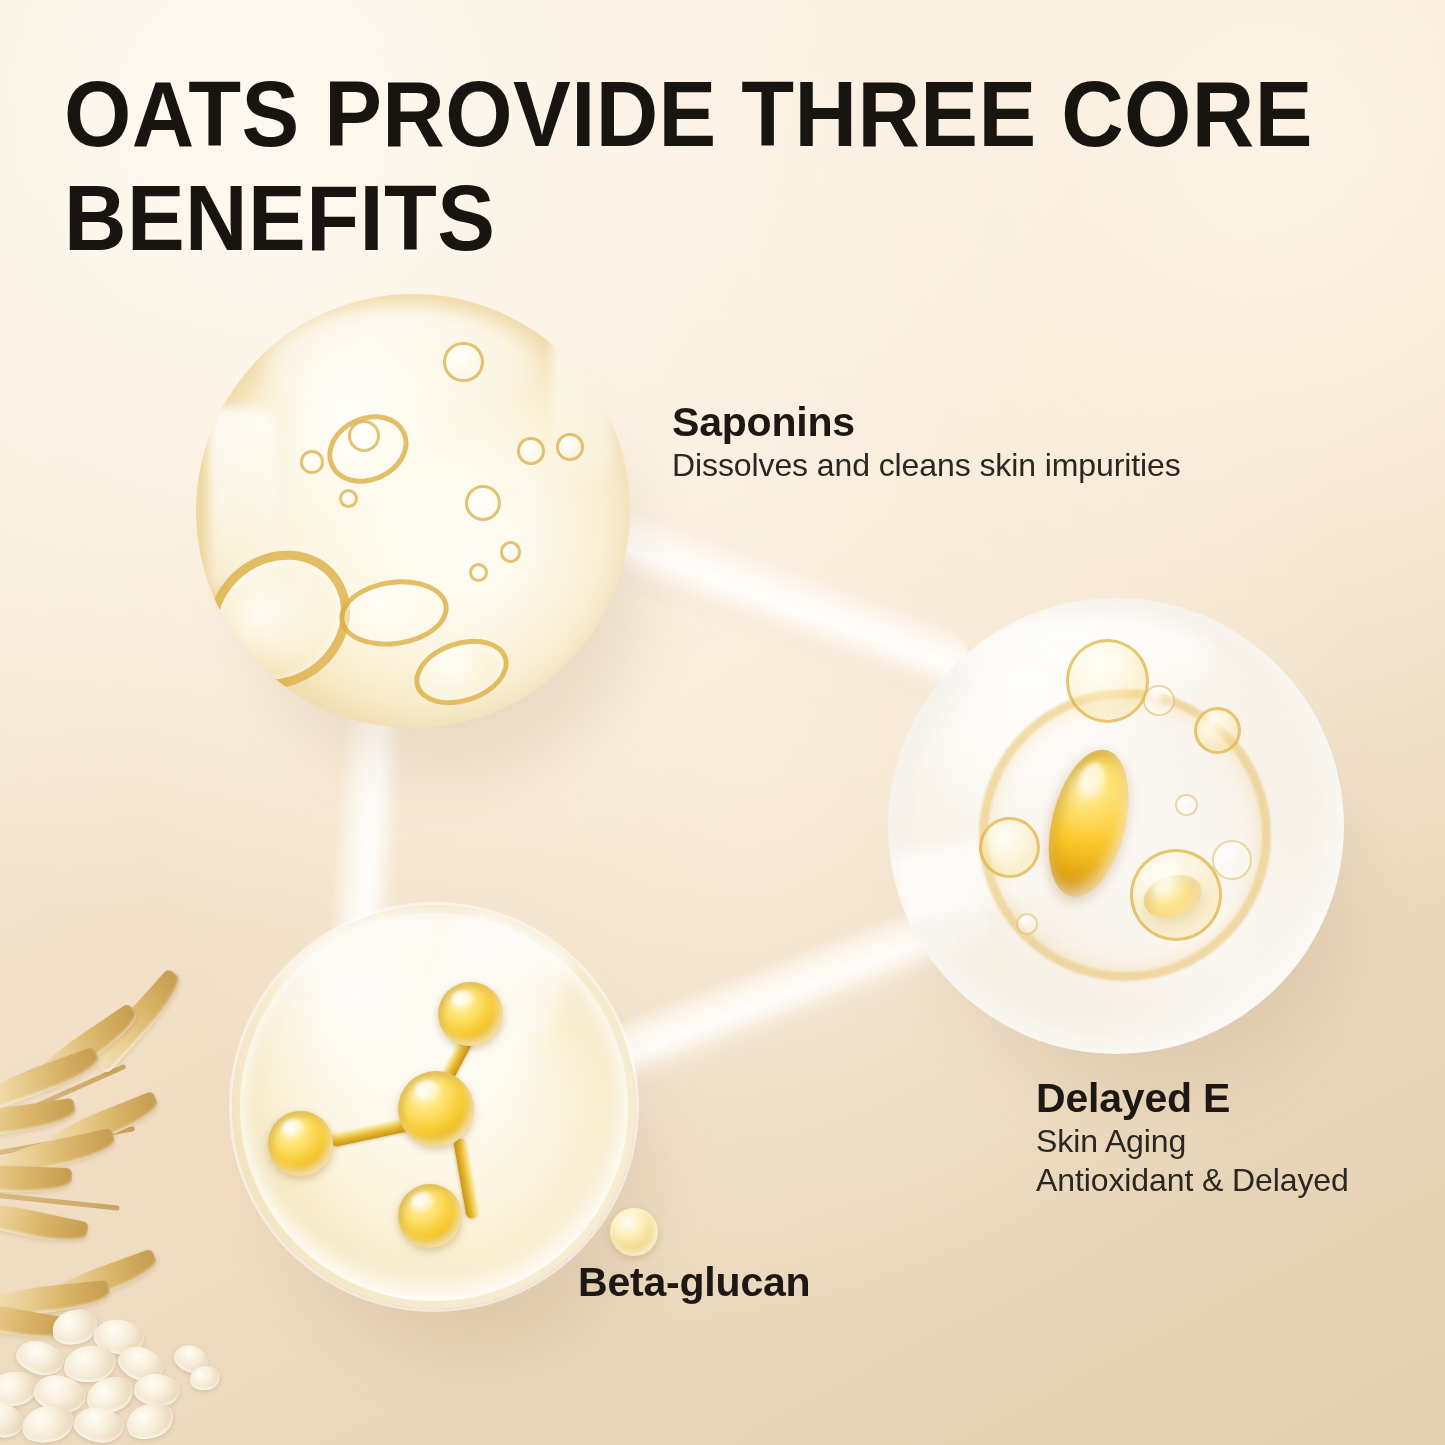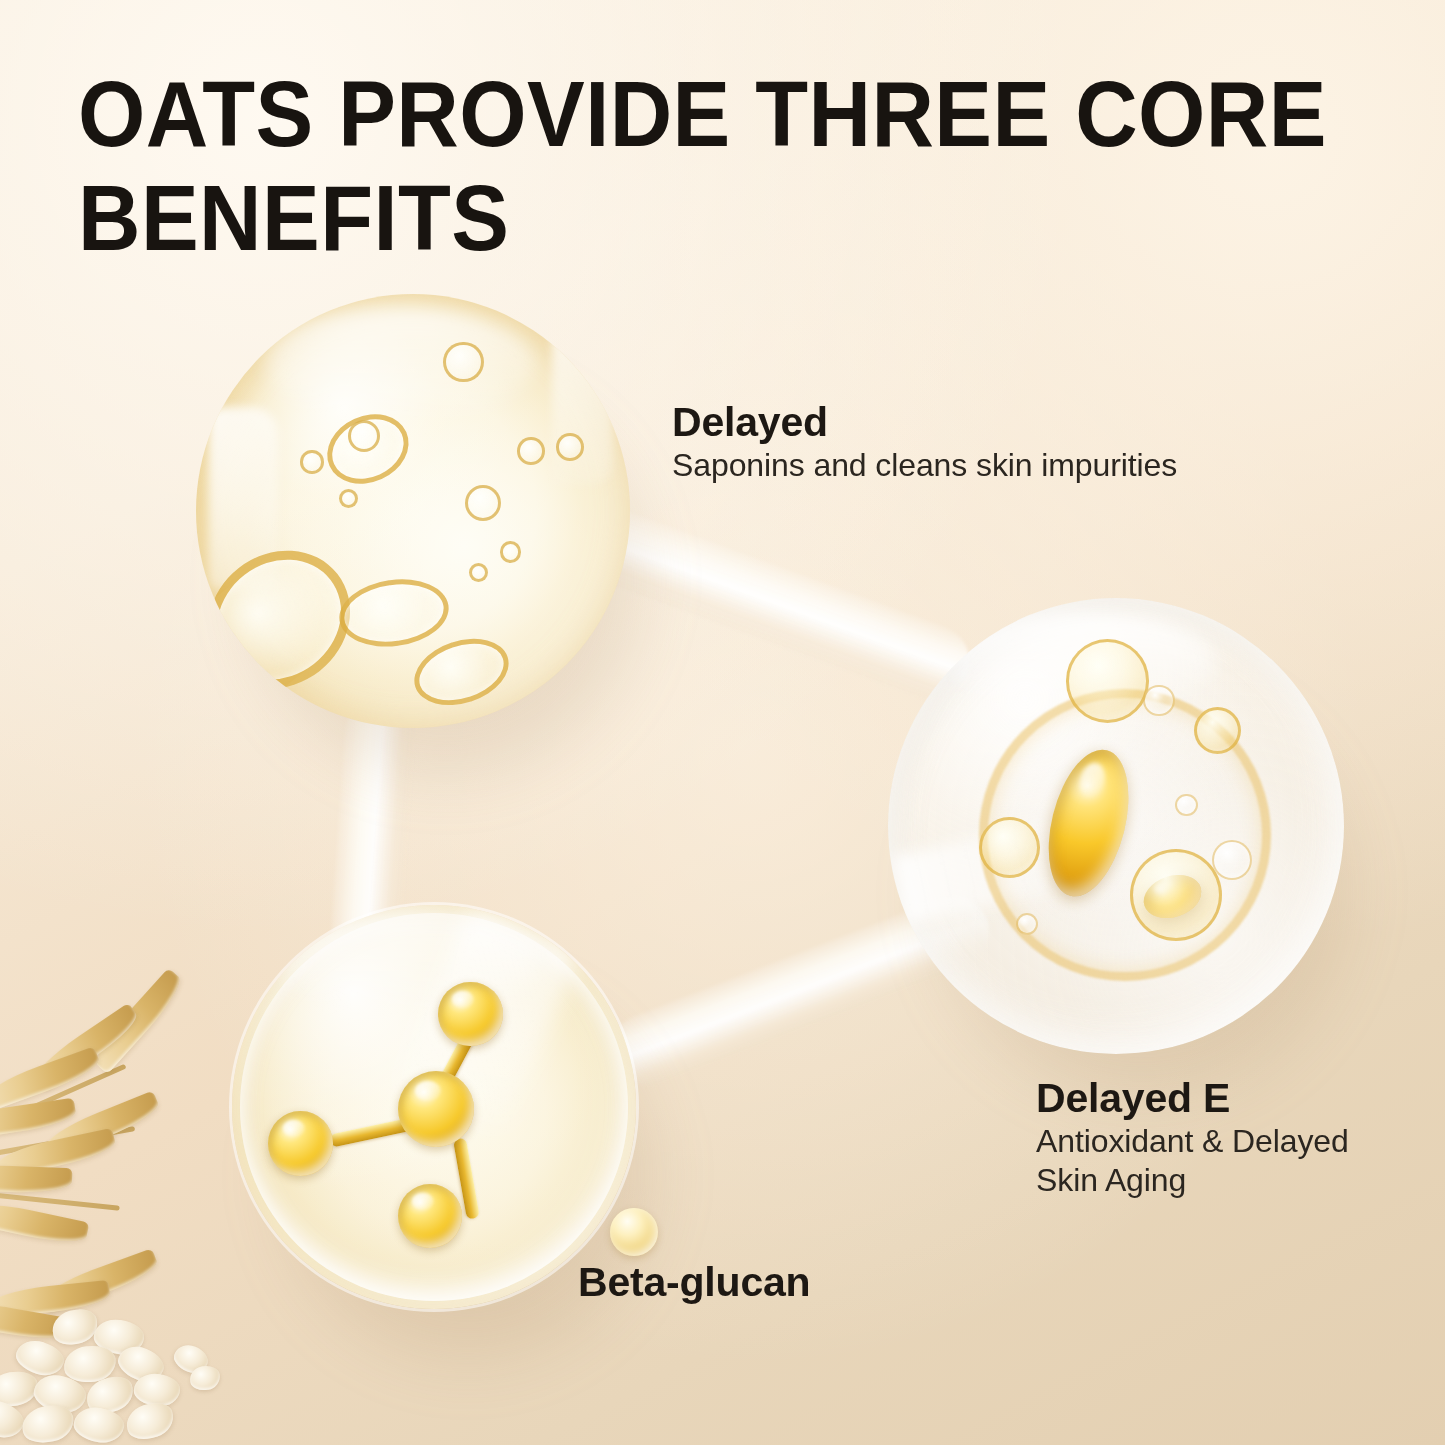--- a/index.html
+++ b/index.html
@@ -20,21 +20,21 @@
     background:
       radial-gradient(circle at 18% 8%, rgba(255,250,242,0.95) 0%, rgba(255,250,242,0.0) 46%),
       radial-gradient(circle at 88% 10%, rgba(253,244,230,0.95) 0%, rgba(253,244,230,0) 44%),
       radial-gradient(circle at 52% 52%, rgba(255,248,236,0.55) 0%, rgba(255,248,236,0) 58%),
       linear-gradient(152deg, #f7ecdb 0%, #f6e9d6 26%, #f1ddc3 55%, #e8d6ba 78%, #e3cfb1 100%);
   }
 
   
   .title-block {
     position: absolute;
-    left: 78px;
+    left: 64px;
     top: 62px;
     width: 1300px;
   }
   .title-line {
     font-weight: 700;
     font-size: 92px;
     line-height: 104px;
     letter-spacing: 0.5px;
     color: #181410;
     transform: scaleX(0.94);
@@ -433,28 +433,28 @@
     <div class="bubble-gold" style="left:67%; top:24%; width:9%; height:9%;"></div>
     <div class="bubble" style="left:56%; top:19%; width:6%; height:6%;"></div>
     <div class="bubble" style="left:71%; top:53%; width:8%; height:8%;"></div>
     <div class="bubble" style="left:28%; top:69%; width:4%; height:4%;"></div>
     <div class="bubble" style="left:63%; top:43%; width:4%; height:4%;"></div>
   </div>
 
   <div id="droplet-small"></div>
 
   <div class="label-group" id="label-saponins">
-    <div class="label-title">Delayed</div>
-    <div class="label-desc">Saponins and cleans skin impurities</div>
+    <div class="label-title">Saponins</div>
+    <div class="label-desc">Dissolves and cleans skin impurities</div>
   </div>
 
   <div class="label-group" id="label-vitamine">
     <div class="label-title">Delayed E</div>
+    <div class="label-desc">Skin Aging</div>
     <div class="label-desc">Antioxidant &amp; Delayed</div>
-    <div class="label-desc">Skin Aging</div>
   </div>
 
   <div class="label-group" id="label-betaglucan">
     <div class="label-title">Beta-glucan</div>
   </div>
 
   <div id="oats">
     <div>
       <div class="stem" style="left:-4px;  top:104px; width:150px; transform:rotate(-24deg);"></div>
       <div class="stem" style="left:-10px; top:150px; width:160px; transform:rotate(-10deg);"></div>

